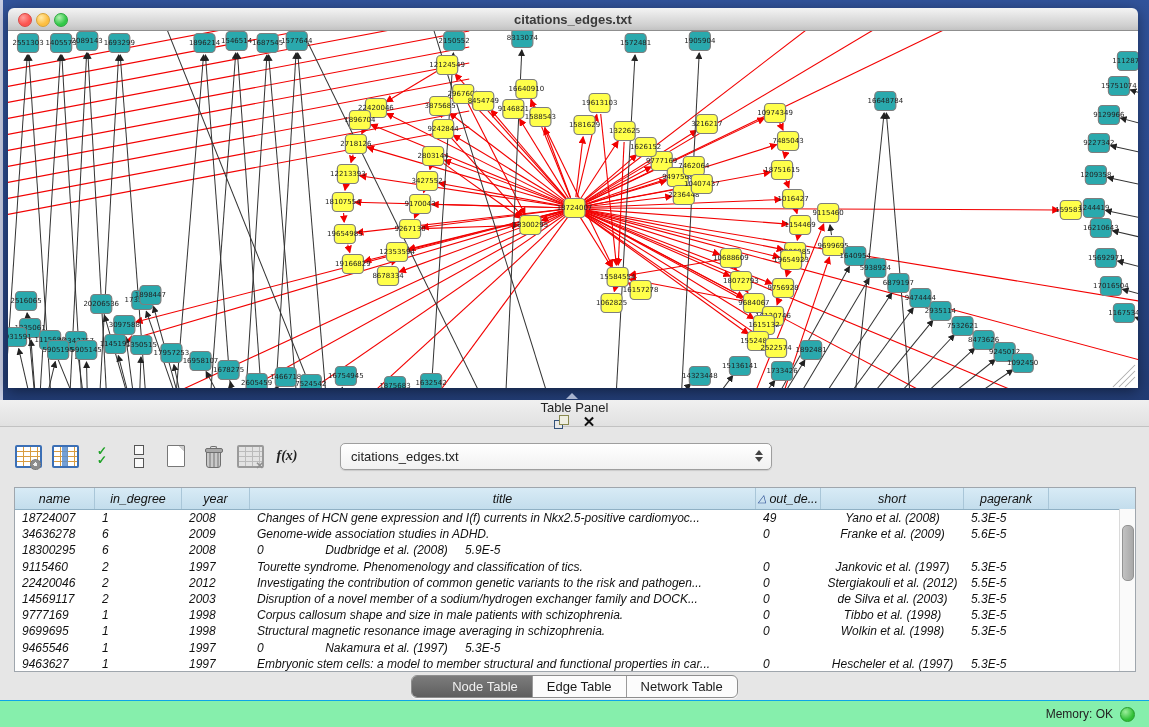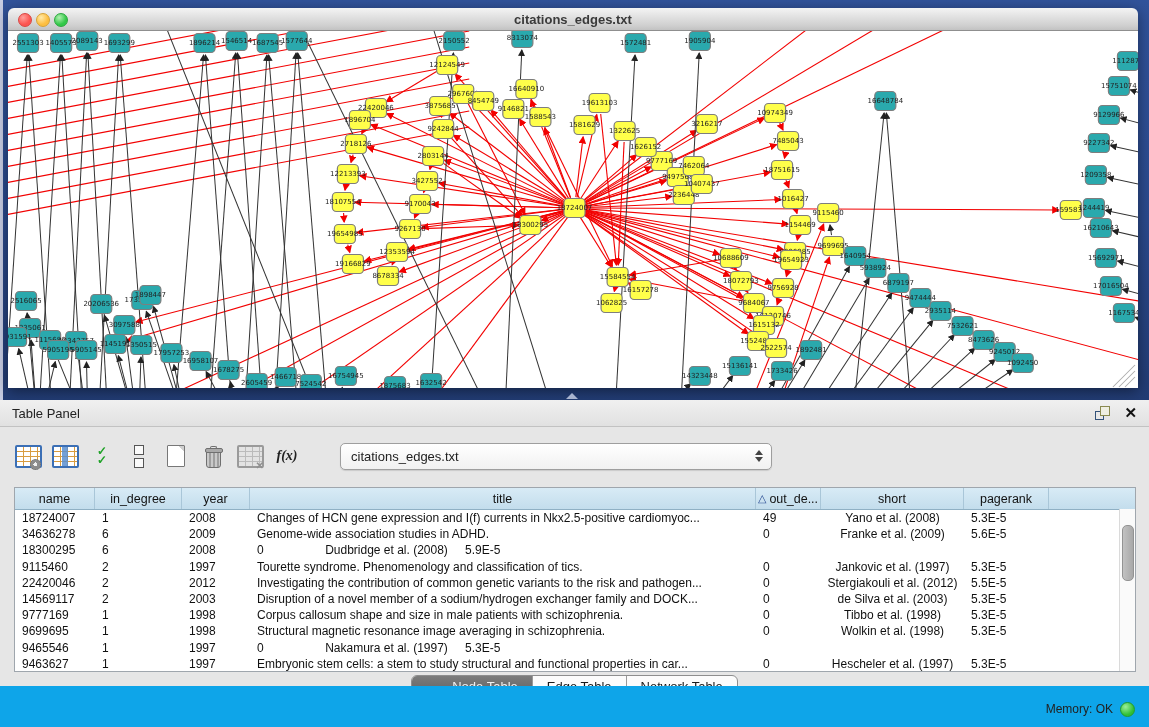--- a/index.html
+++ b/index.html
@@ -17,22 +17,22 @@
   .tl.yel{left:28px;background:radial-gradient(circle at 35% 30%,#FFE9A8,#FDBE40 60%);border:1px solid #D6A236;}
   .tl.grn{left:46px;background:radial-gradient(circle at 35% 30%,#B2F0B0,#33C849 60%);border:1px solid #2BA63D;}
   #win-title{font-size:13px;font-weight:bold;color:#3A3A3A;}
   #canvas{position:relative;height:357px;background:#FFFFFF;}
   #net-svg{display:block;width:100%;height:100%;}
   .node-label{font-family:"DejaVu Sans",sans-serif;font-size:7px;fill:#222;}
   #splitter-grip{position:absolute;left:566px;top:393px;width:0;height:0;
     border-left:6px solid transparent;border-right:6px solid transparent;border-bottom:6px solid #A9B4CF;}
   
   #table-panel{position:absolute;left:0;top:400px;width:1149px;height:327px;background:#E6E6E6;}
-  #panel-head{height:26px;display:flex;align-items:center;justify-content:space-between;
-    padding:0 12px;background:linear-gradient(180deg,#F0F0F0,#E1E1E1);border-bottom:1px solid #C2C2C2;}
+  #panel-head{height:26px;display:flex;align-items:center;justify-content:flex-start;
+    padding:0 12px;background:linear-gradient(180deg,#F0F0F0,#E1E1E1);border-bottom:1px solid #C2C2C2;flex-direction:column;}
   #panel-title{font-size:13px;color:#222;}
   #panel-head-icons{display:flex;align-items:center;gap:14px;}
   #float-icon{position:relative;width:15px;height:14px;}
   #float-icon .sq1{position:absolute;left:0;bottom:0;width:7px;height:7px;border:1.5px solid #33527A;background:#E8E8E8;}
   #float-icon .sq2{position:absolute;right:0;top:0;width:8px;height:8px;border:1.5px solid #8A8A50;background:#EFEFE2;}
   #panel-close{font-size:15px;font-weight:bold;color:#111;line-height:14px;cursor:default;}
   
   #toolbar{height:58px;display:flex;align-items:center;padding-left:14px;gap:9px;}
   .icon-btn{width:28px;height:28px;display:flex;align-items:center;justify-content:center;position:relative;}
   .tbl{width:23px;height:19px;background:
@@ -61,21 +61,21 @@
   #combobox{margin-left:30px;width:412px;height:25px;border:1px solid #9E9E9E;border-radius:5px;
     background:linear-gradient(180deg,#FFFFFF,#F1F1F1);display:flex;align-items:center;
     padding:0 8px 0 10px;font-size:13px;color:#222;box-shadow:0 1px 1px rgba(0,0,0,.12);}
   #combobox .val{flex:1;}
   .updown{display:flex;flex-direction:column;align-items:center;gap:2px;}
   .updown i{width:0;height:0;border-left:4px solid transparent;border-right:4px solid transparent;}
   .updown .up{border-bottom:5px solid #444;}
   .updown .dn{border-top:5px solid #444;}
   
   #table-wrap{position:absolute;left:14px;top:87px;width:1120px;height:183px;
-    background:#FFF;border:1px solid #9FA6AD;overflow:hidden;}
+    background:#FFF;border:1px solid #9FA6AD;overflow:hidden;font-style:italic;}
   #thead{display:flex;height:21px;background:linear-gradient(180deg,#D8EBF6,#C3DDEC);
     border-bottom:1px solid #8FB0C4;}
   .hc{display:flex;align-items:center;justify-content:center;font-size:12.5px;color:#111;
     border-right:1px solid #A9C6D8;box-sizing:border-box;overflow:hidden;white-space:nowrap;}
   .hc .sort{color:#2B4D94;margin-right:3px;font-size:11px;}
   .trow{display:flex;height:16.2px;align-items:center;background:#FFF;}
   .tc{font-size:12px;color:#111;padding-left:7px;box-sizing:border-box;
     overflow:hidden;white-space:nowrap;}
   .c0{width:80px;} .c1{width:87px;} .c2{width:68px;} .c3{width:506px;} .c4{width:65px;}
   .c5{width:143px;} .c6{width:85px;} .cf{flex:1;border-right:none;}
@@ -84,22 +84,22 @@
   #vthumb{position:absolute;left:2px;top:16px;width:10px;height:54px;border-radius:5px;
     background:linear-gradient(90deg,#C2C2C2,#A8A8A8);border:1px solid #939393;}
   
   #tabbar{position:absolute;left:0;top:272px;width:100%;height:28px;display:flex;justify-content:center;align-items:center;}
   #segctl{display:flex;border:1px solid #8E8E8E;border-radius:6px;overflow:hidden;
     background:#FCFCFC;box-shadow:0 1px 1px rgba(255,255,255,.8);}
   .seg{padding:3px 14px;font-size:13px;color:#1A1A1A;border-left:1px solid #9A9A9A;white-space:nowrap;}
   .seg:first-child{border-left:none;padding-left:40px;}
   .seg.active{background:linear-gradient(180deg,#7C7C7C,#5F5F5F);color:#F1F1F1;}
   
-  #statusbar{position:absolute;left:0;bottom:0;width:100%;height:41px;background:#0ea5e9;
-    border-top:5px solid #0ea5e9;display:flex;align-items:center;justify-content:flex-end;gap:7px;padding-right:14px;box-sizing:border-box;}
+  #statusbar{position:absolute;left:0;bottom:0;width:100%;height:27px;background:#86efac;
+    border-top:1px solid #0ea5e9;display:flex;align-items:center;justify-content:flex-end;gap:7px;padding-right:14px;box-sizing:border-box;}
   #mem-label{font-size:12px;color:#222;}
   #mem-dot{width:13px;height:13px;border-radius:50%;border:1px solid #259B2B;
     background:radial-gradient(circle at 35% 30%,#9BEE9B,#2FBF36 65%);}
 </style>
 </head>
 <body>
 
 <div id="desktop">
   <div id="desktop-strip"></div>
   <div id="net-window">
@@ -912,21 +912,21 @@
           <div class="tc c1">1</div>
           <div class="tc c2">1997</div>
           <div class="tc c4">0</div>
           <div class="tc c5">Nakamura et al. (1997)</div>
           <div class="tc c6">5.3E-5</div>
         </div>
         <div class="trow">
           <div class="tc c0">9463627</div>
           <div class="tc c1">1</div>
           <div class="tc c2">1997</div>
-          <div class="tc c3">Embryonic stem cells: a stem to study structural and functional properties in car...</div>
+          <div class="tc c3">Embryonic stem cells: a model to member structural and functional properties in car...</div>
           <div class="tc c4">0</div>
           <div class="tc c5">Hescheler et al. (1997)</div>
           <div class="tc c6">5.3E-5</div>
         </div>
       </div>
     <div id="vscroll">
       <div id="vthumb"></div>
     </div>
   </div>
 

